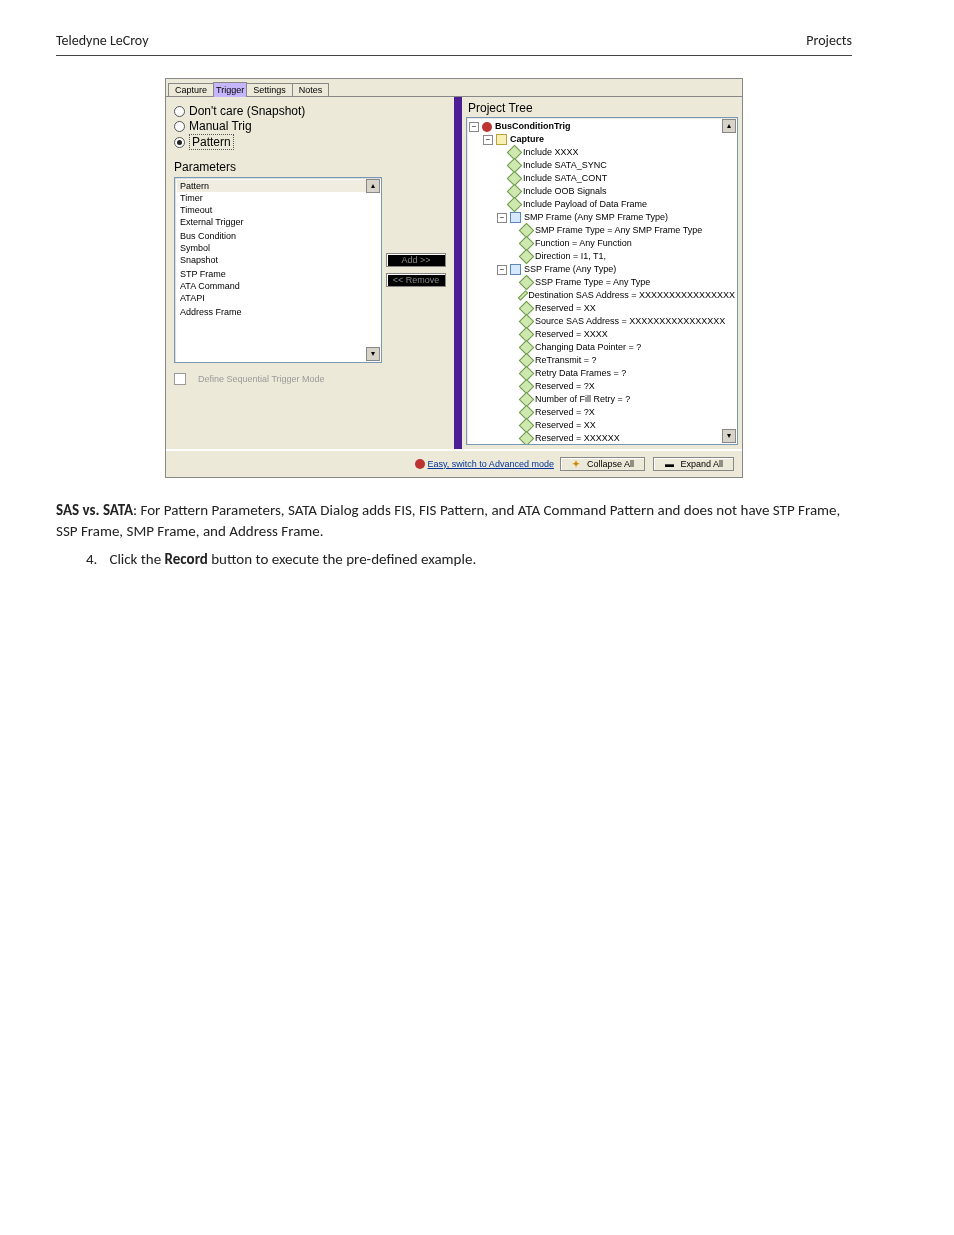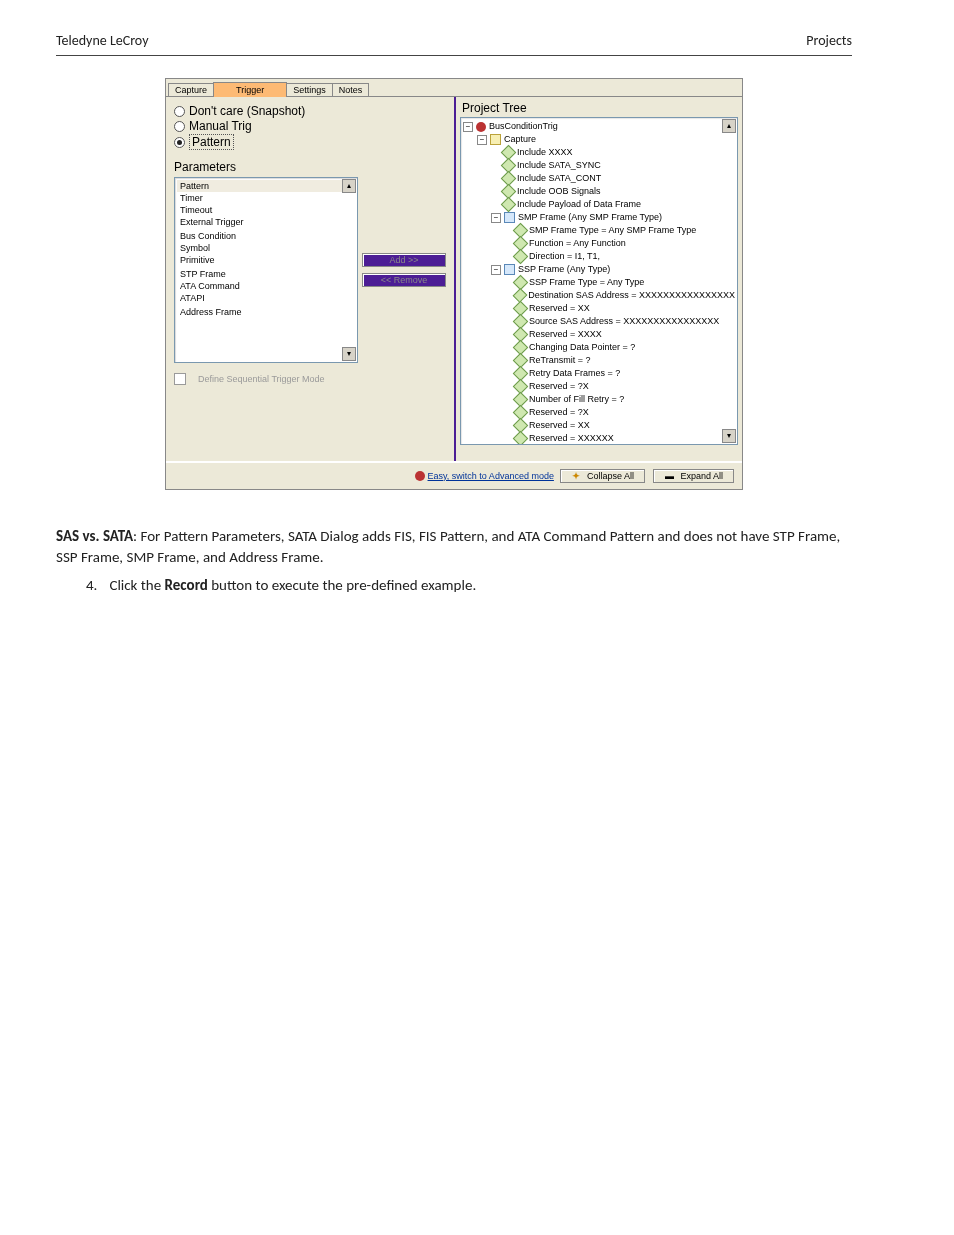--- a/index.html
+++ b/index.html
@@ -1,50 +1,50 @@
 <!DOCTYPE html>
 <html><head>
 <meta charset="utf-8">
 <style>
   body{margin:0;font-family:Calibri,Arial,sans-serif;font-size:15px;color:#222;background:#fff}
   .page{width:908px;height:1235px;position:relative;box-sizing:border-box;padding:32px 56px}
   .hdr{display:flex;justify-content:space-between;font-size:14px;color:#222;margin-bottom:6px}
   .hr{height:1px;background:#444;margin-bottom:22px}
-  .figwrap{margin:0 0 36px 0}
+  .figwrap{margin:0 0 22px 0}
   .fig{width:576px;margin:0 auto;background:#ece9d8;border:1px solid #888;position:relative;font-family:Tahoma,Arial,sans-serif;font-size:9px;color:#000}
   .tabs{display:flex;align-items:flex-end;gap:0;padding:2px 0 0 2px}
   .tab{padding:1px 6px;border:1px solid #888;border-bottom:none;background:#ece9d8;margin-right:-1px}
-  .tab.active{background:#fdba74;position:relative;top:1px;padding:2px 22px}
+  .tab.active{background:#c4b5fd;position:relative;top:1px;padding:2px 2px}
   .panelrow{display:flex;border-top:1px solid #888}
   .left{width:50%;padding:6px 8px 8px 8px;box-sizing:border-box;border-right:0px}
-  .right{width:50%;padding:4px 4px 16px 4px;box-sizing:border-box;border-left:2px solid #4c1d95}
+  .right{width:50%;padding:4px 4px 4px 4px;box-sizing:border-box;border-left:8px solid #4c1d95}
   .lbl{font-size:12px}
   .radio{display:flex;align-items:center;gap:4px;margin:1px 0}
   .rcirc{width:9px;height:9px;border:1px solid #555;border-radius:50%;background:#fff;display:inline-flex;align-items:center;justify-content:center}
   .rdot{width:5px;height:5px;border-radius:50%;background:#222}
   .paramlabel{margin:10px 0 3px 0}
   .listarea{display:flex;gap:4px}
   .listbox{flex:1;height:180px;background:#fff;border:1px solid #7a98af;box-shadow:inset 1px 1px 1px rgba(0,0,0,.15);padding:2px;overflow:hidden;position:relative}
   .listrow{padding:1px 3px;white-space:nowrap}
   .listrow.sel{background:#f0ece0}
   .sbup,.sbdn{position:absolute;right:1px;width:12px;height:12px;background:#d7d3c8;border:1px solid #888;font-size:8px;line-height:11px;text-align:center}
   .sbup{top:1px}.sbdn{bottom:1px}
   .btncol{display:flex;flex-direction:column;justify-content:center;gap:6px}
-  .wbtn{width:58px;border:1px solid #888;background:#4c1d95;color:#888;text-align:center;padding:1px 12px;font-size:9px;box-shadow:1px 1px 0 #fff inset}
+  .wbtn{width:58px;border:1px solid #888;background:#000000;color:#888;text-align:center;padding:1px 0;font-size:9px;box-shadow:1px 1px 0 #fff inset}
   .chkrow{display:flex;align-items:center;gap:12px;margin-top:10px;color:#9a9a9a}
   .chk{width:10px;height:10px;border:1px solid #9a9a9a;background:#fff}
   .tree{height:322px;background:#fff;border:1px solid #7a98af;box-shadow:inset 1px 1px 1px rgba(0,0,0,.1);overflow:hidden;position:relative;padding:2px}
   .treelbl{margin:0 0 2px 2px}
   .tline{display:flex;align-items:center;gap:3px;padding:0 0 0 0;line-height:13px;white-space:nowrap}
   .tminus{width:8px;height:8px;border:1px solid #888;background:#fff;font-size:8px;line-height:7px;text-align:center}
   .ticon{width:10px;height:10px;border-radius:50%;background:#2a7f2a;display:inline-block}
   .tico-prop{width:9px;height:9px;background:#cfe8b0;border:1px solid #6b9a4a;display:inline-block;transform:rotate(45deg)}
   .tico-frame{width:9px;height:9px;background:#d6e8fb;border:1px solid #5a88b8;display:inline-block}
   .tico-cap{width:9px;height:9px;background:#f7efb3;border:1px solid #bba23a;display:inline-block}
-  .bold{font-weight:normal}
+  .bold{font-weight:bold}
   .ind1{padding-left:14px}.ind2{padding-left:28px}.ind3{padding-left:40px}.ind4{padding-left:52px}
   .ftrow{display:flex;justify-content:flex-end;align-items:center;padding:6px 8px;border-top:2px solid #fff}
   .link{color:#003399;text-decoration:underline;cursor:pointer}
   .ftbtn{display:inline-flex;align-items:center;gap:6px;border:1px solid #888;background:#ece9d8;padding:1px 10px;font-size:9px;box-shadow:1px 1px 0 #fff inset;margin-left:6px}
   .ftico{width:10px;height:10px;display:inline-flex;align-items:center;justify-content:center;font-weight:bold}
   .body-text{margin:8px 0;line-height:1.4}
   .ol-item{display:flex;gap:12px;margin:8px 0 0 30px}
   .footer{position:absolute;bottom:30px;left:56px;right:56px;display:flex;justify-content:space-between;font-size:14px}
 </style>
 </head>
@@ -90,21 +90,21 @@
           <div class="listarea">
             <div class="listbox">
               <div class="sbup">▴</div>
               <div class="listrow sel">Pattern</div>
               <div class="listrow">Timer</div>
               <div class="listrow">Timeout</div>
               <div class="listrow">External Trigger</div>
               <div class="listrow"></div>
               <div class="listrow">Bus Condition</div>
               <div class="listrow">Symbol</div>
-              <div class="listrow">Primitive</div>
+              <div class="listrow">Snapshot</div>
               <div class="listrow"></div>
               <div class="listrow">STP Frame</div>
               <div class="listrow">ATA Command</div>
               <div class="listrow">ATAPI</div>
               <div class="listrow"></div>
               <div class="listrow">Address Frame</div>
               <div class="sbdn">▾</div>
             </div>
             <div class="btncol">
               <div class="wbtn">Add &gt;&gt;</div>

